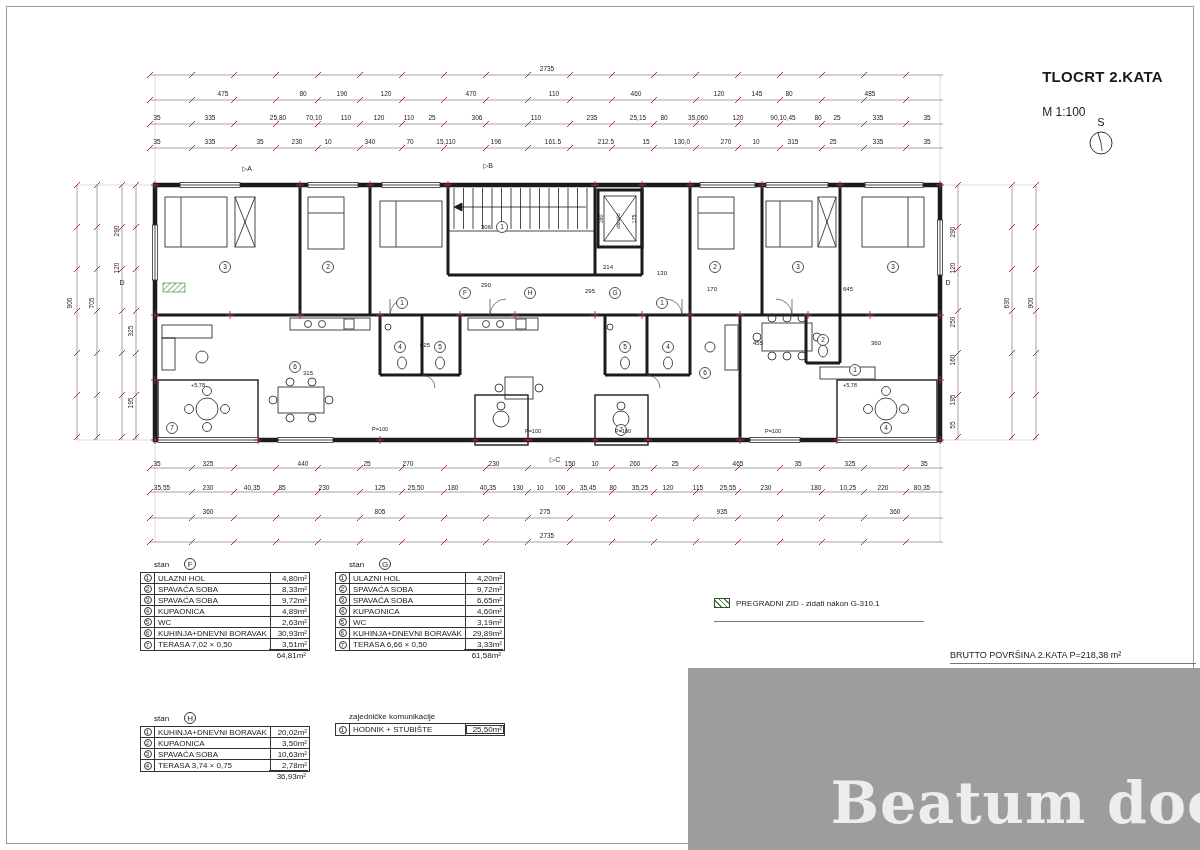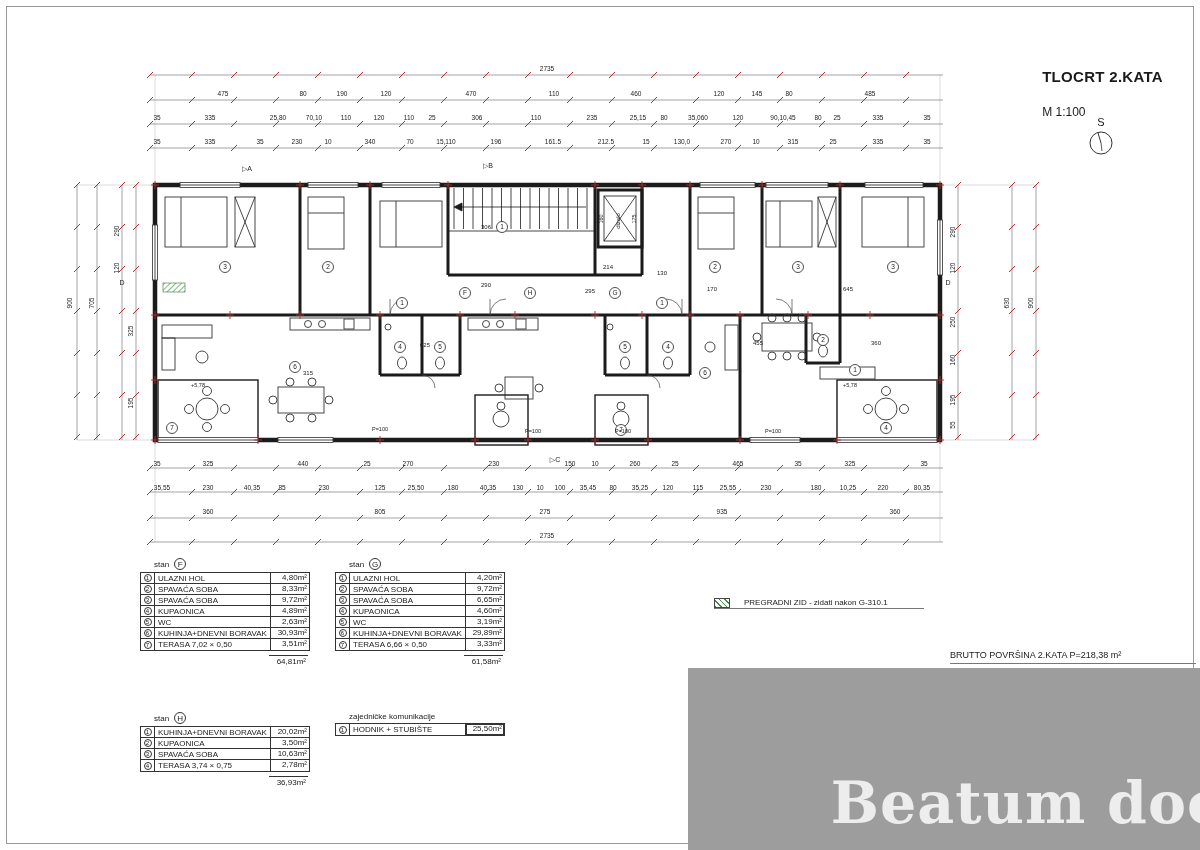--- a/index.html
+++ b/index.html
@@ -19,34 +19,34 @@
   #plan .w3{fill:none;stroke:#1b1b1b;stroke-width:3}
   #plan .w15{fill:none;stroke:#1b1b1b;stroke-width:1.4}
   #plan .w08{fill:none;stroke:#1b1b1b;stroke-width:.8}
   #plan .f{fill:none;stroke:#333;stroke-width:.9}
   #plan .d{fill:none;stroke:#444;stroke-width:.7}
   #plan .dim{stroke:#666;stroke-width:.6}
   #plan .ext{stroke:#b5b5b5;stroke-width:.5}
   #plan .win{fill:#fff;stroke:#333;stroke-width:.8}
   
   .rtable{position:absolute;width:170px;font-size:8px}
-  .t-head{display:flex;align-items:center;gap:5px;margin-bottom:2px;padding-left:14px}
+  .t-head{display:flex;align-items:center;gap:15px;margin-bottom:2px;padding-left:14px}
   .hcirc{display:inline-block;width:12px;height:12px;border:1px solid #333;border-radius:50%;text-align:center;line-height:11px;font-size:8px}
   .t-box{border:1px solid #333}
-  .t-row{display:flex;border-bottom:1px solid #333;height:11px}
+  .t-row{display:flex;align-items:center;border-bottom:1px solid #333;height:11px}
   .t-row:last-child{border-bottom:none}
   .t-num{width:14px;text-align:center;border-right:1px solid #333;height:100%;display:flex;align-items:center;justify-content:center}
   .circ{display:inline-block;width:8px;height:8px;border:1px solid #333;border-radius:50%;font-size:6px;line-height:7px;text-align:center}
   .t-name{flex:1;padding:0 3px;border-right:1px solid #333;height:100%;display:flex;align-items:center;white-space:nowrap;overflow:hidden}
   .t-area{width:38px;text-align:right;padding:0 2px;white-space:nowrap}
   .t-area.boxed{outline:1px solid #333;outline-offset:-1px}
-  .t-total{text-align:right;margin-top:6px;padding-right:2px}
+  .t-total{text-align:right;margin-top:0;padding-right:2px}
   .t-total span{border-top:1px solid #333;padding:1px 2px 0 8px}
   
-  .legend{position:absolute;left:714px;top:598px;display:flex;align-items:flex-start;gap:14px;font-size:8px;border-bottom:1px solid #777;padding-bottom:0;width:210px}
+  .legend{position:absolute;left:714px;top:598px;display:flex;align-items:flex-end;gap:6px;font-size:8px;border-bottom:1px solid #777;padding-bottom:13px;width:210px}
   .legend .swatch{width:16px;height:10px;border:1px solid #444;background:repeating-linear-gradient(45deg,#3f8f3f 0 1px,#fff 1px 4px)}
   
   .brutto{position:absolute;left:950px;top:650px;width:246px;font-size:9px;border-bottom:1px solid #777;padding-bottom:3px;white-space:nowrap}
   
   .wmbox{position:absolute;left:688px;top:668px;width:550px;height:182px;background:#9d9d9d}
   .wmtext{position:absolute;right:12px;bottom:14px;font-family:"DejaVu Serif",serif;font-weight:bold;font-size:57px;color:rgba(255,255,255,.82);letter-spacing:1px;white-space:nowrap}
 </style>
 </head>
 <body>
 

